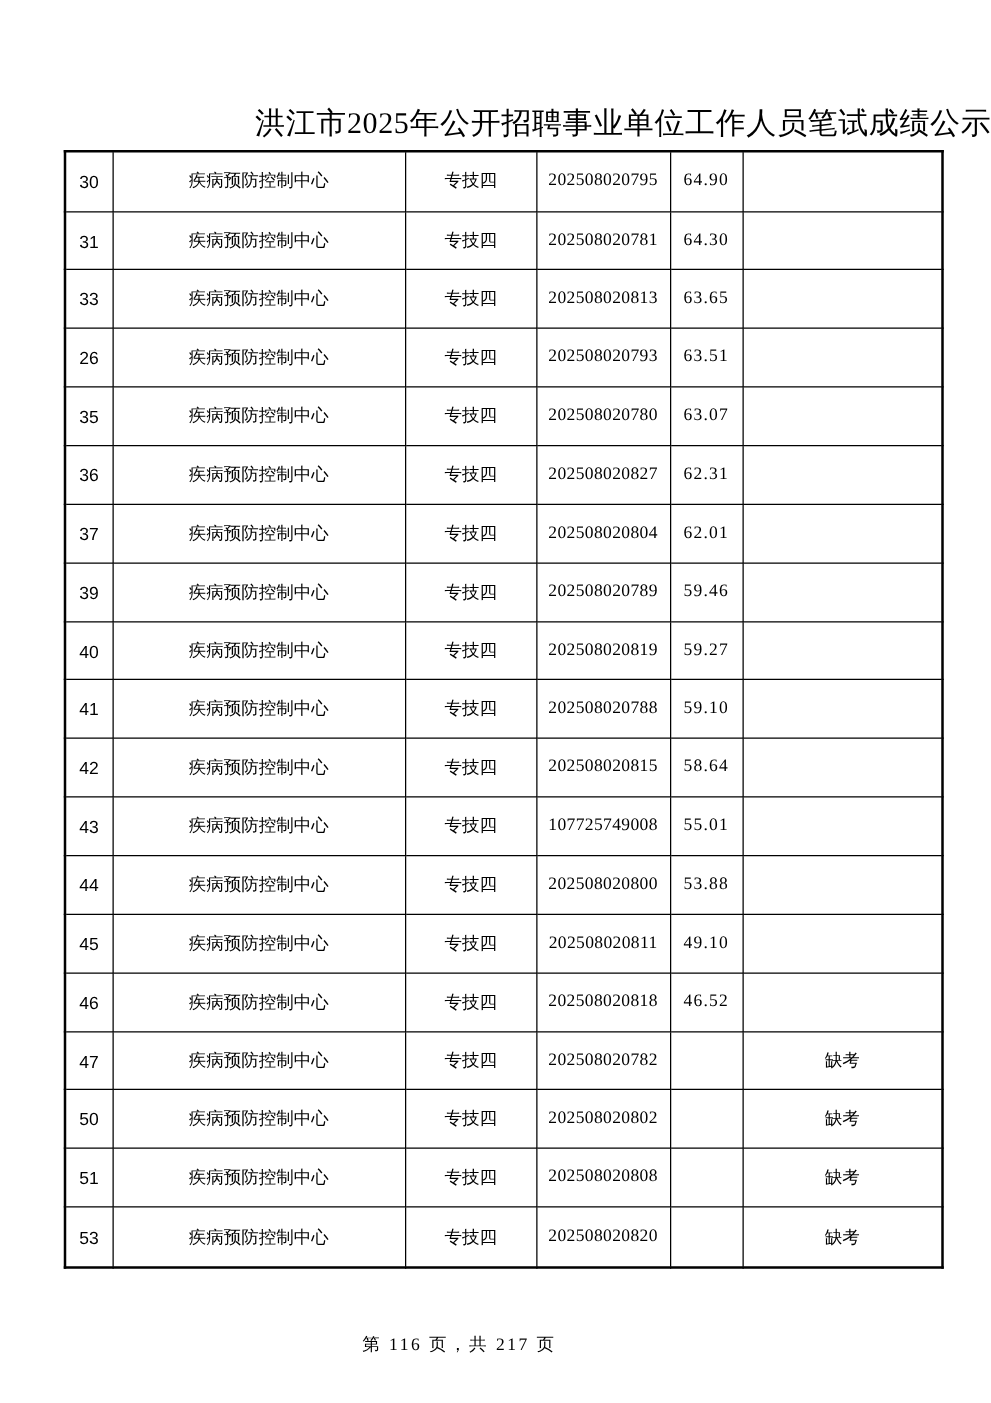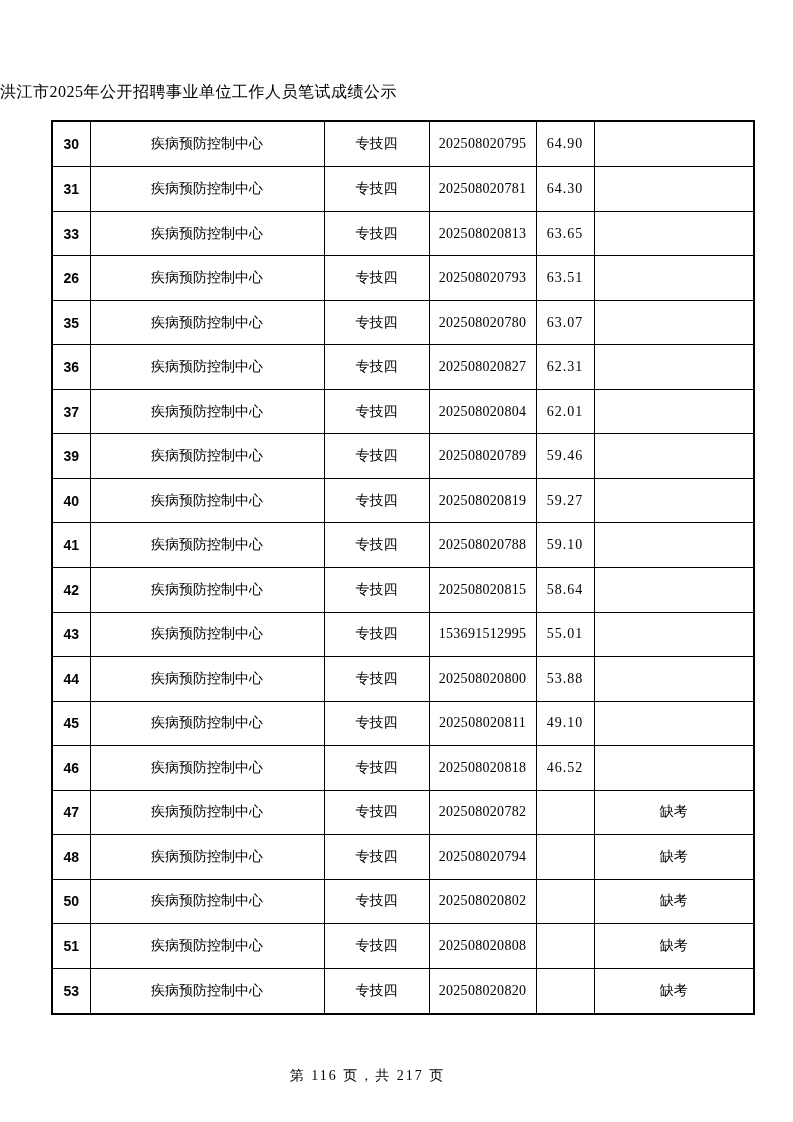--- a/index.html
+++ b/index.html
@@ -13,22 +13,22 @@
     height: 1122px;
     font-family: "Liberation Serif", "DejaVu Serif", serif;
     color: #000000;
     overflow: hidden;
   }
   .doc-title {
     position: absolute;
     top: 82px;
     left: 0;
     width: 793px;
-    text-align: left;
-    font-size: 16px;
+    text-align: right;
+    font-size: 24px;
     font-weight: normal;
     letter-spacing: 0.5px;
     white-space: nowrap;
   }
   .table-wrap {
     position: absolute;
     top: 120px;
     left: 51px;
   }
   table.scores {
@@ -42,21 +42,21 @@
     border: 1px solid #000000;
     text-align: center;
     vertical-align: middle;
     padding: 0;
     font-size: 14px;
     overflow: hidden;
     white-space: nowrap;
   }
   td.col-no {
     font-family: "Liberation Sans", "DejaVu Sans", sans-serif;
-    font-weight: bold;
+    font-weight: normal;
     font-size: 15px;
     margin-left: 10px;
   }
   td.col-org, td.col-position, td.col-remark {
     font-size: 14px;
   }
   td.col-exam_no {
     font-size: 14px;
     letter-spacing: 0.3px;
   }
@@ -175,21 +175,21 @@
           <td class="col-org">疾病预防控制中心</td>
           <td class="col-position">专技四</td>
           <td class="col-exam_no">202508020815</td>
           <td class="col-score">58.64</td>
           <td class="col-remark"></td>
         </tr>
         <tr>
           <td class="col-no">43</td>
           <td class="col-org">疾病预防控制中心</td>
           <td class="col-position">专技四</td>
-          <td class="col-exam_no">153691512995</td>
+          <td class="col-exam_no">107725749008</td>
           <td class="col-score">55.01</td>
           <td class="col-remark"></td>
         </tr>
         <tr>
           <td class="col-no">44</td>
           <td class="col-org">疾病预防控制中心</td>
           <td class="col-position">专技四</td>
           <td class="col-exam_no">202508020800</td>
           <td class="col-score">53.88</td>
           <td class="col-remark"></td>
@@ -208,28 +208,20 @@
           <td class="col-position">专技四</td>
           <td class="col-exam_no">202508020818</td>
           <td class="col-score">46.52</td>
           <td class="col-remark"></td>
         </tr>
         <tr>
           <td class="col-no">47</td>
           <td class="col-org">疾病预防控制中心</td>
           <td class="col-position">专技四</td>
           <td class="col-exam_no">202508020782</td>
-          <td class="col-score"></td>
-          <td class="col-remark">缺考</td>
-        </tr>
-        <tr>
-          <td class="col-no">48</td>
-          <td class="col-org">疾病预防控制中心</td>
-          <td class="col-position">专技四</td>
-          <td class="col-exam_no">202508020794</td>
           <td class="col-score"></td>
           <td class="col-remark">缺考</td>
         </tr>
         <tr>
           <td class="col-no">50</td>
           <td class="col-org">疾病预防控制中心</td>
           <td class="col-position">专技四</td>
           <td class="col-exam_no">202508020802</td>
           <td class="col-score"></td>
           <td class="col-remark">缺考</td>

